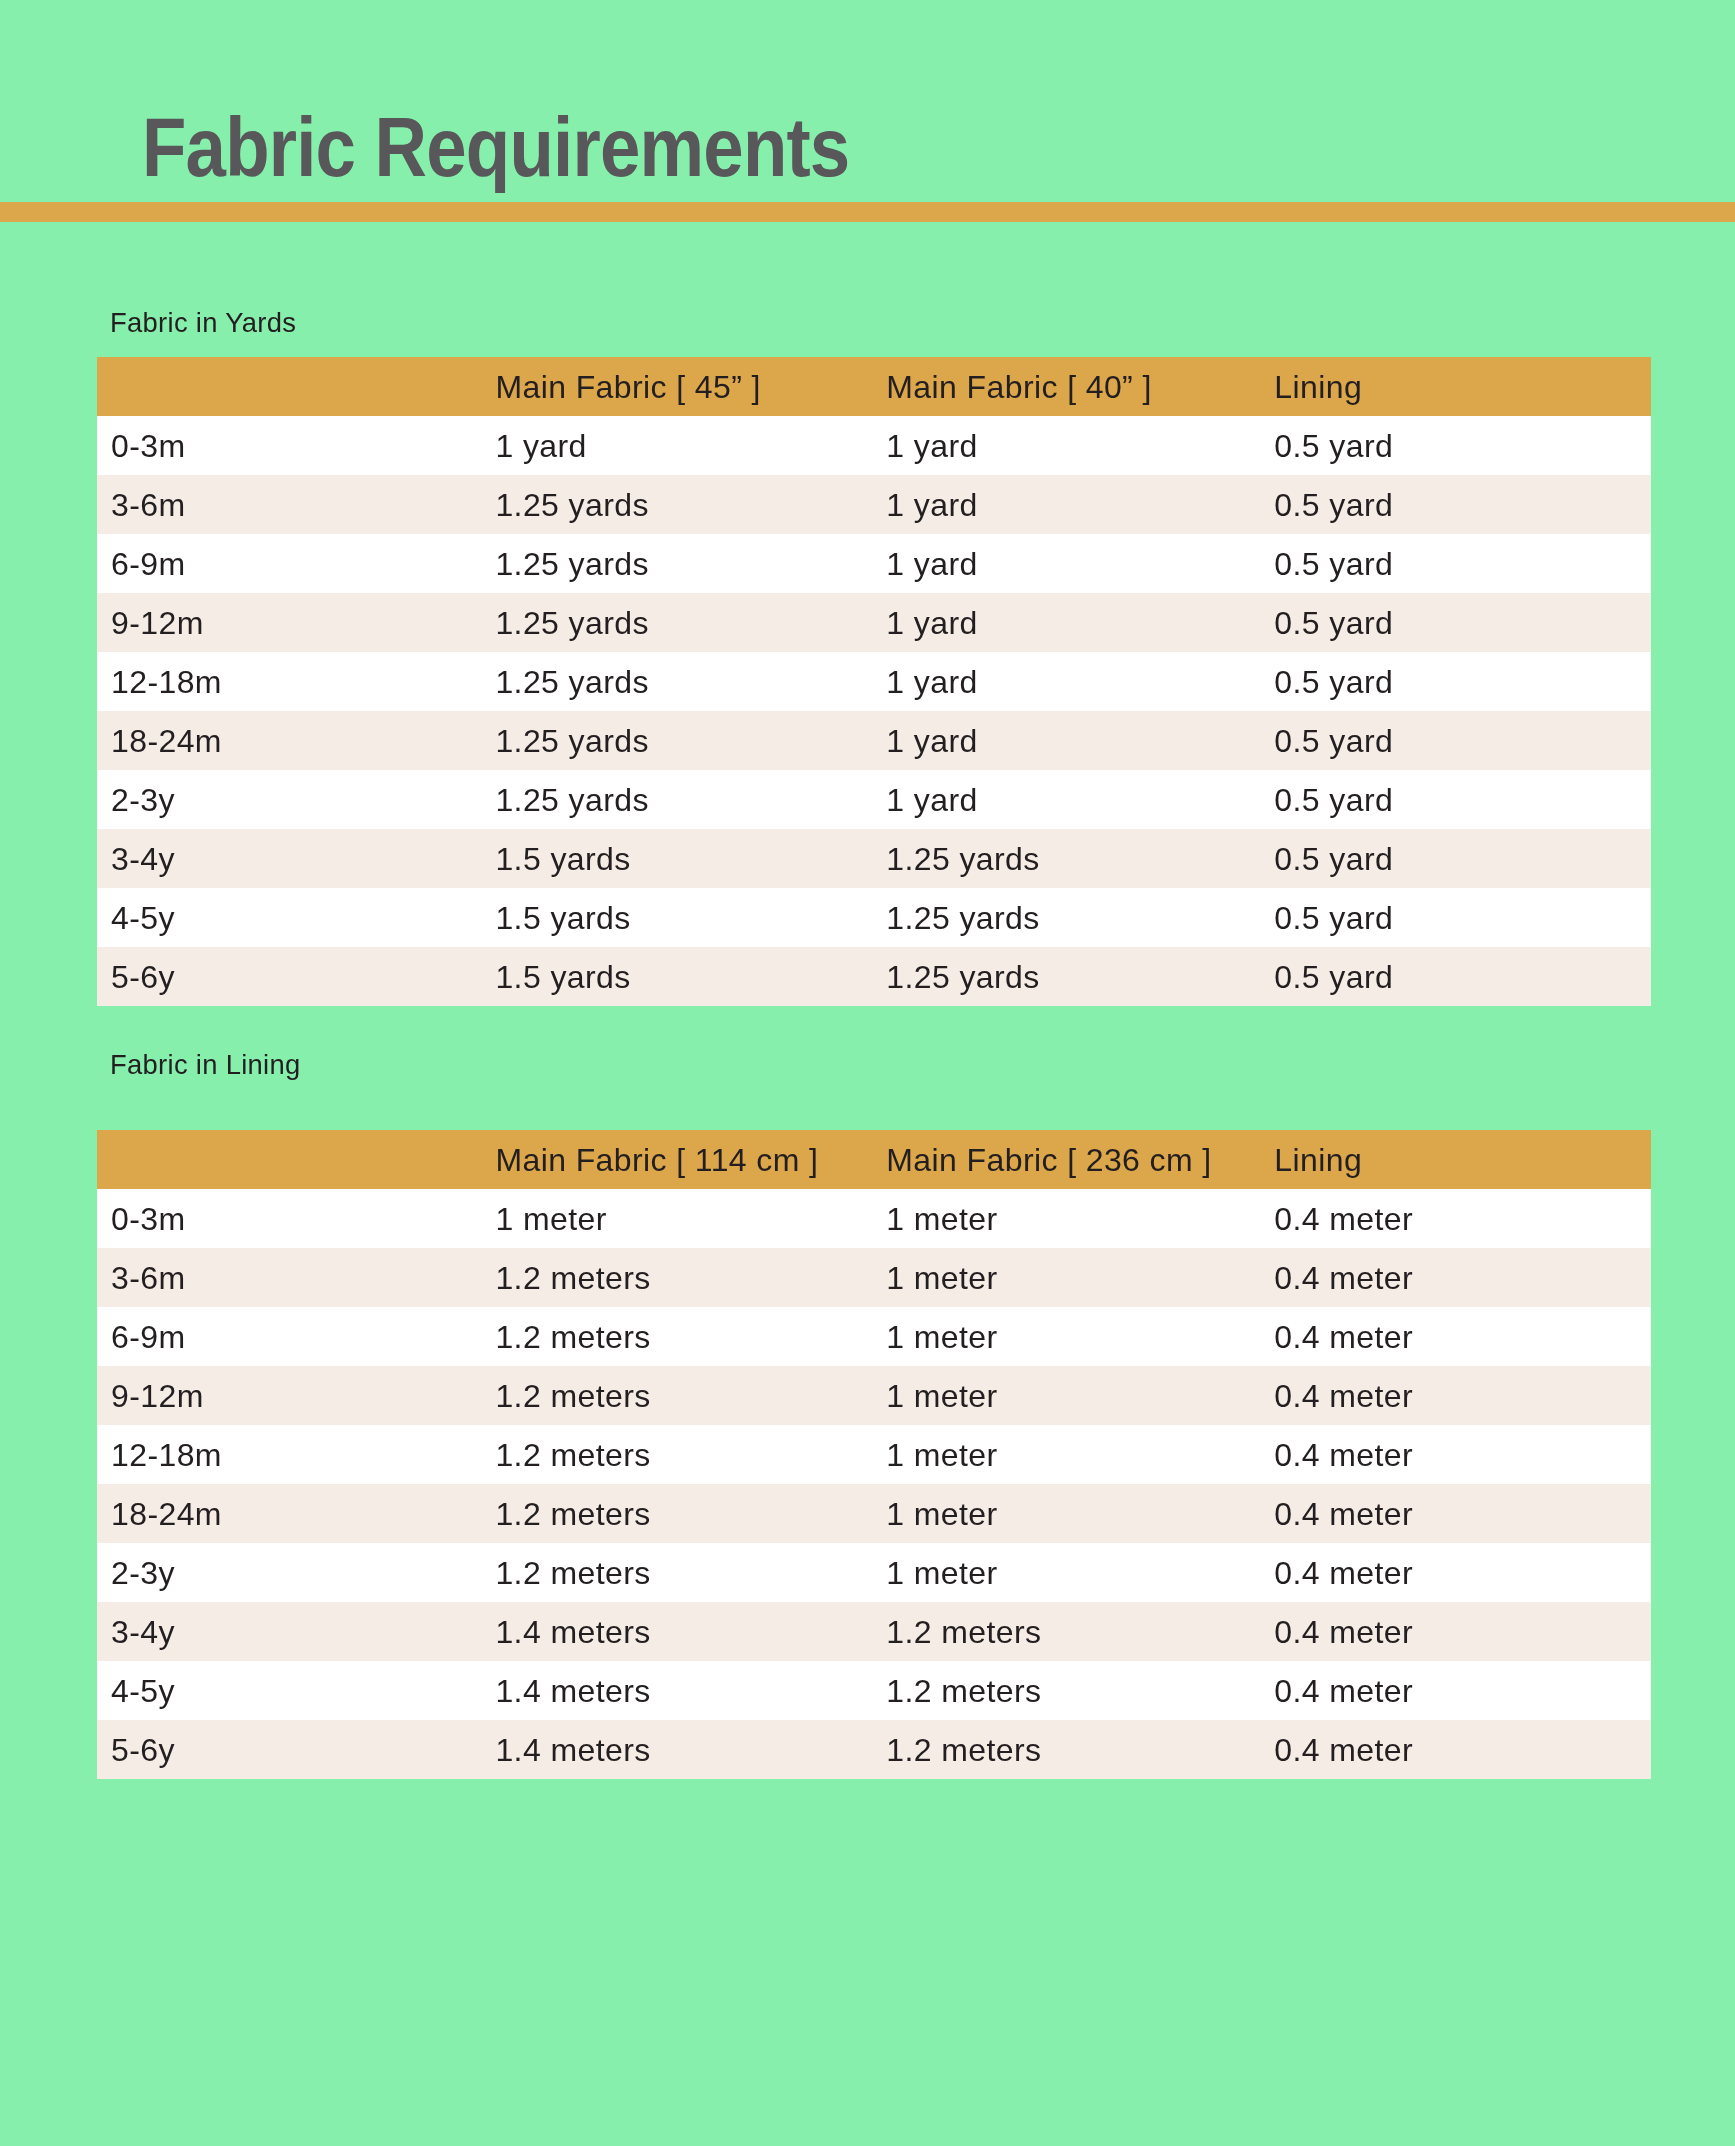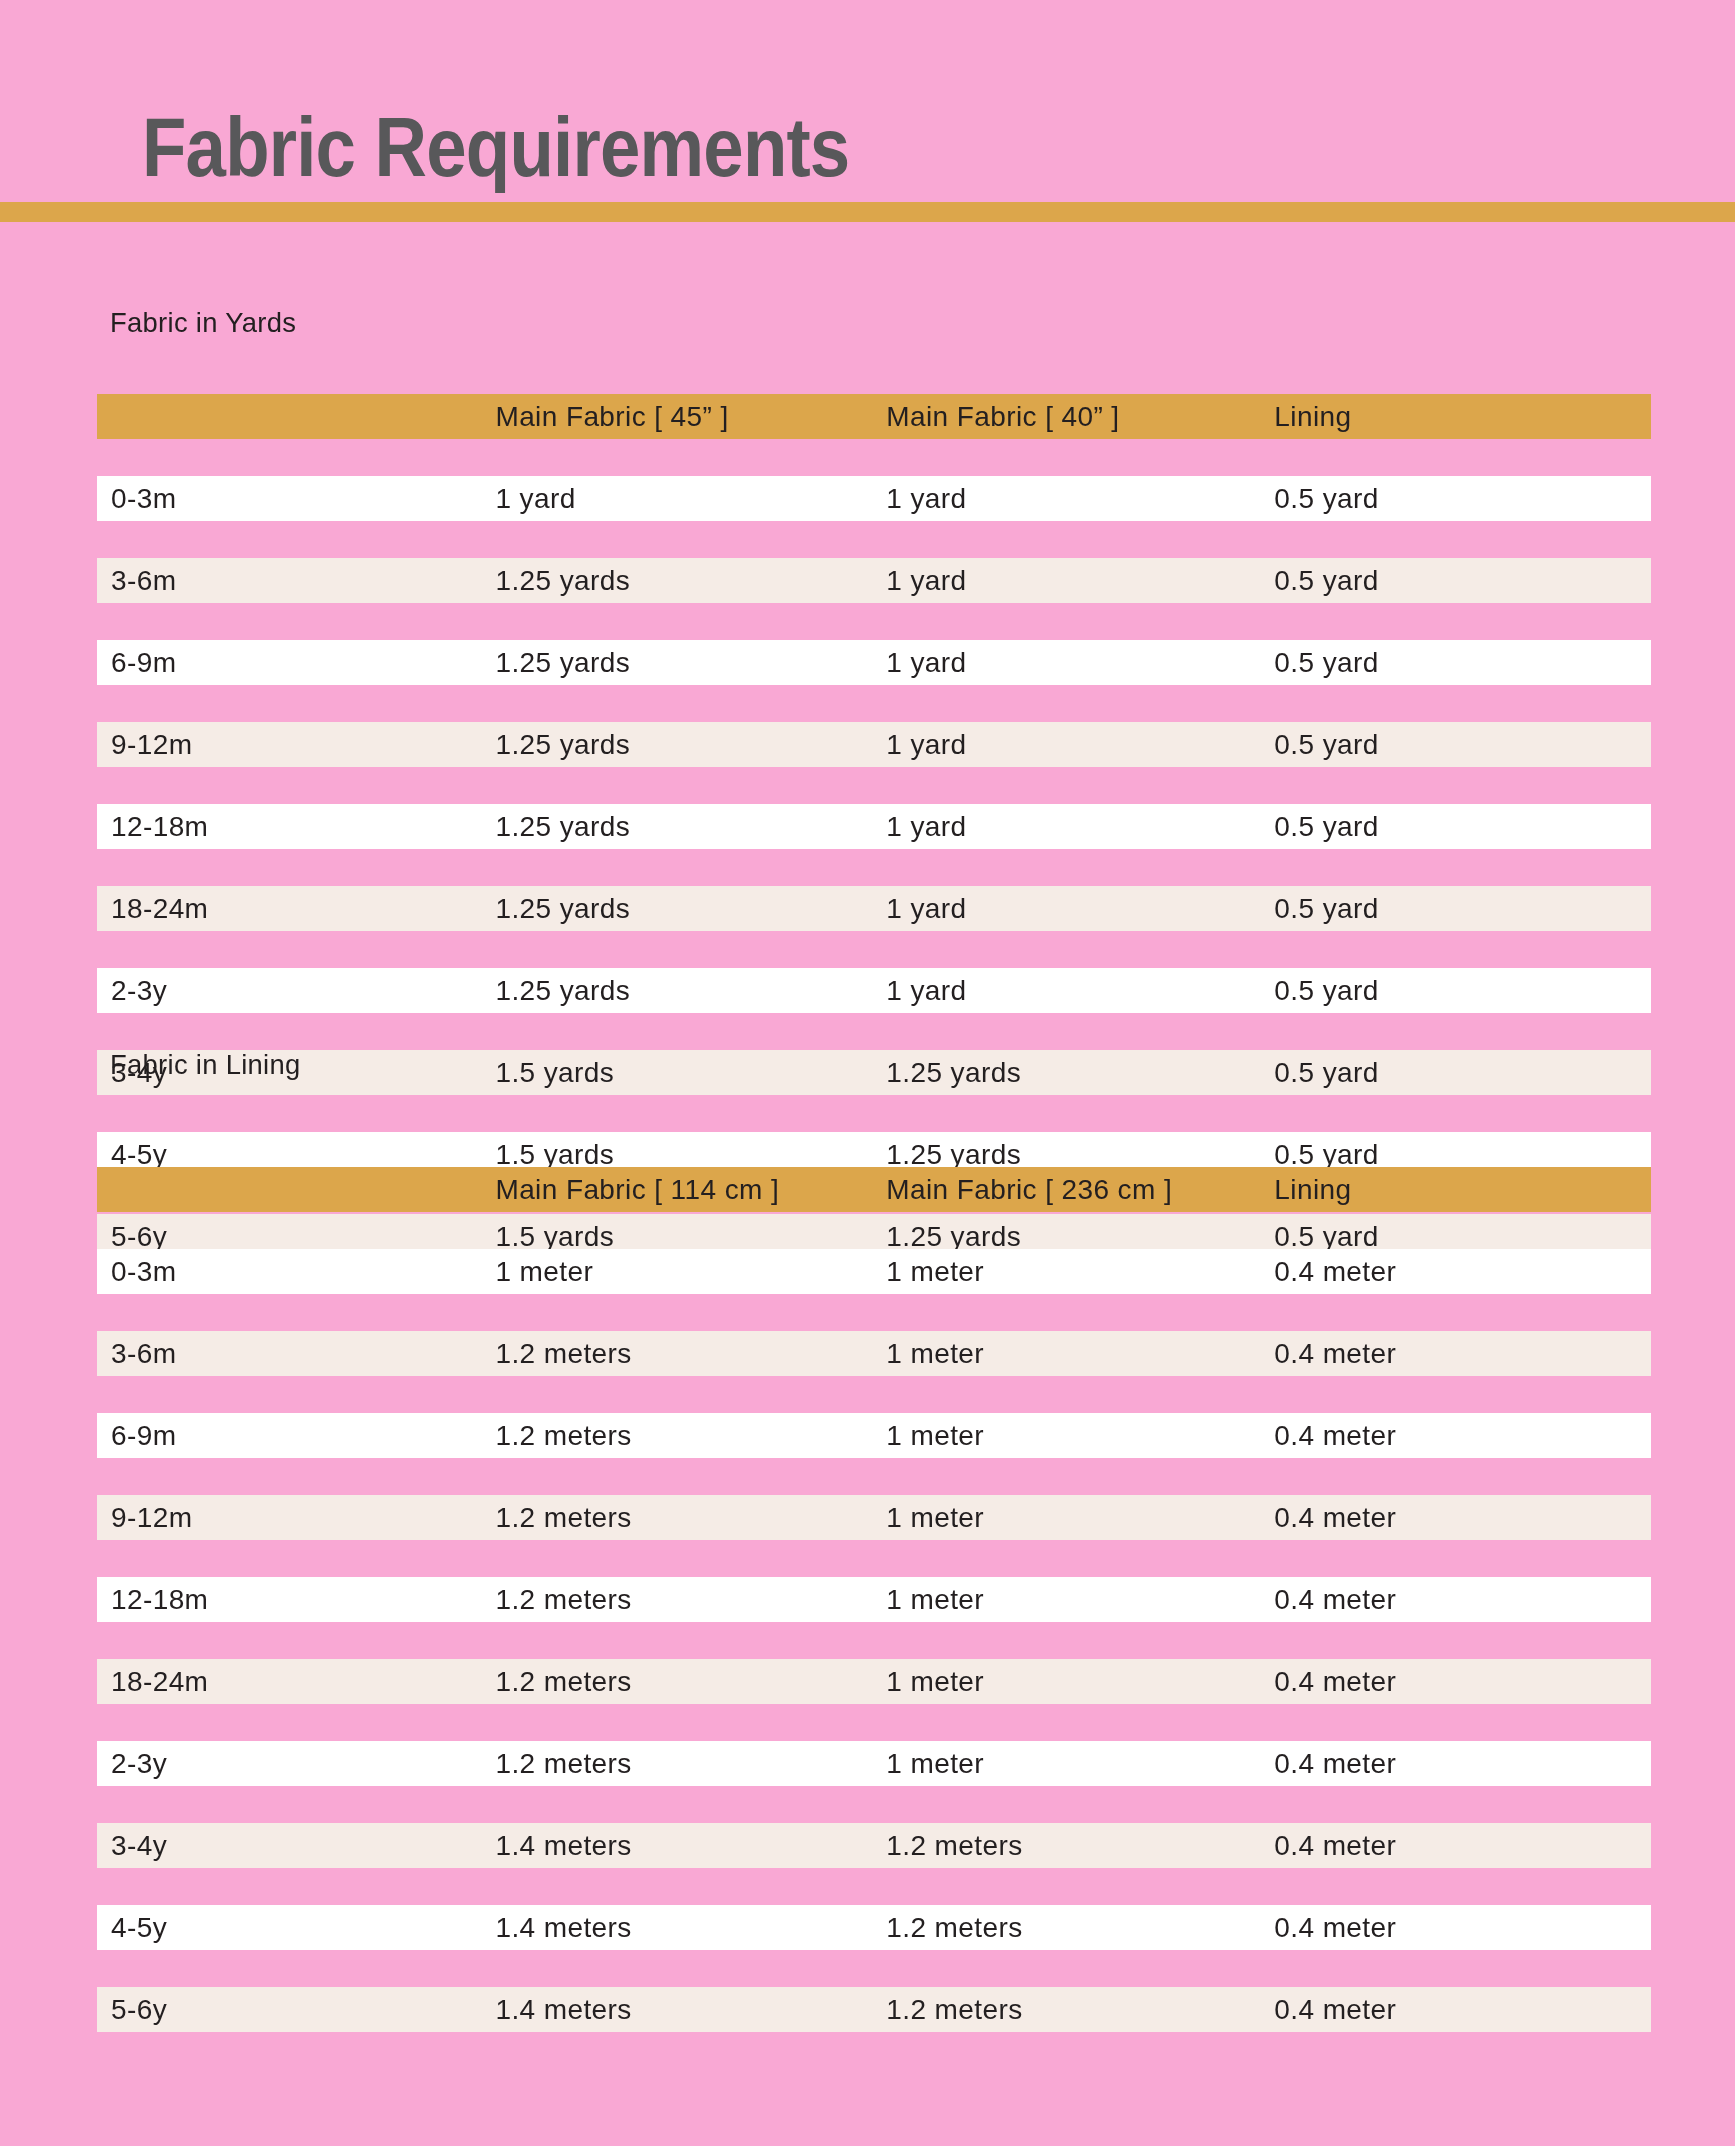--- a/index.html
+++ b/index.html
@@ -2,21 +2,21 @@
 <html style="font-size:15px"><head>
 <meta charset="utf-8">
 <style>
   * { margin: 0; padding: 0; box-sizing: border-box; }
   html, body { background: #ffffff; }
 
   .page {
     position: relative;
     width: 1736px;
     height: 2146px;
-    background: #f9a8d4;
+    background: #86efac;
     font-family: "Liberation Sans", "DejaVu Sans", sans-serif;
     color: #231f20;
     overflow: hidden;
   }
 
   .title {
     position: absolute;
     left: 142px;
     top: 106px;
     font-size: 83px;
@@ -57,26 +57,25 @@
     position: absolute;
     left: 97px;
     width: 1554px;
   }
   #table-yards  { top: 357px; }
   #table-meters { top: 1130px; }
 
   .trow {
     display: grid;
     grid-template-columns: 421fr 413fr 410fr 398fr;
-    height: 45px;
+    height: 59px;
     align-items: center;
-    font-size: 28px;
+    font-size: 32px;
     letter-spacing: 0.4px;
     line-height: 1;
-    margin-top: 37px;
   }
   .trow.thead { background: #dca64b; }
   .trow.tdata { background: #ffffff; }
   .trow.tdata:nth-child(odd) { background: #f5ece6; }
   .tcell { white-space: nowrap; }
   .tcell.c0 { padding-left: 14px; }
 </style>
 </head>
 <body>
 

